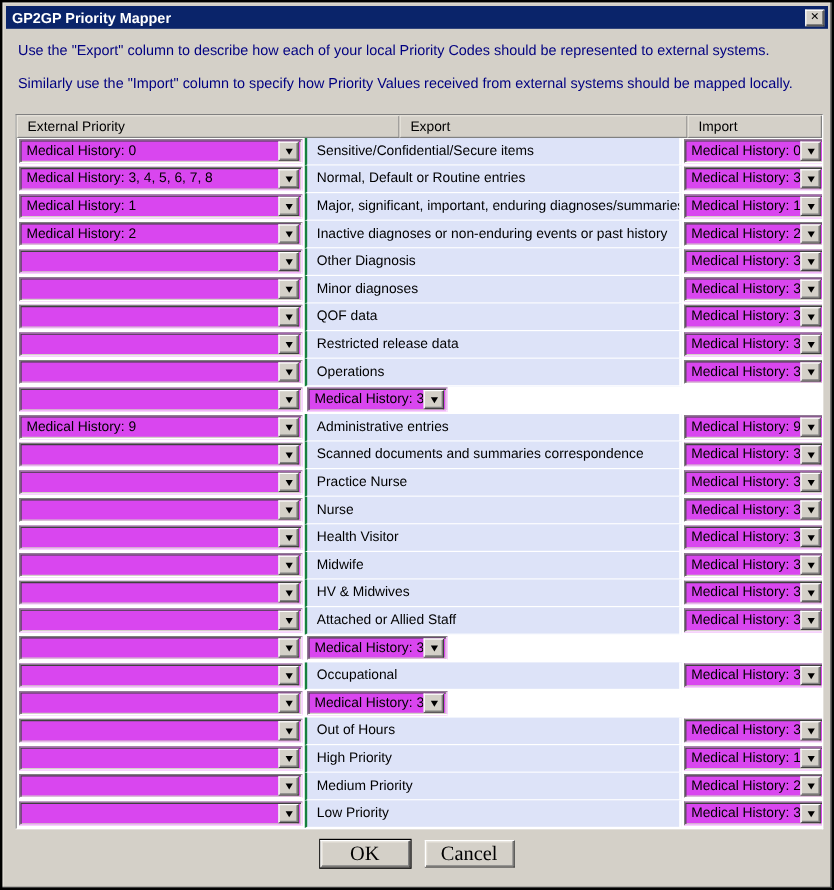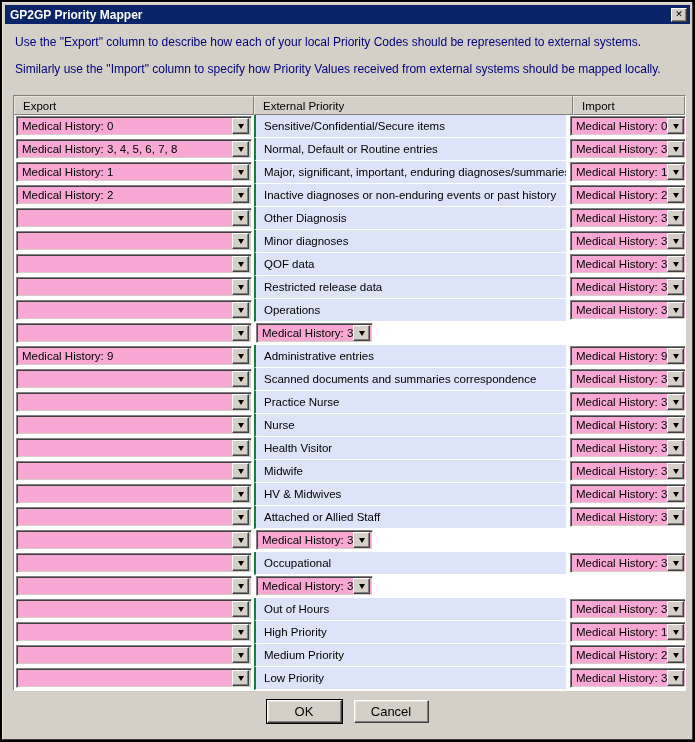--- a/index.html
+++ b/index.html
@@ -73,21 +73,21 @@
     padding-left: 8px;
     display: flex; align-items: center;
     overflow: hidden;
   }
   .cell-external span {
     font-size: 11.5px; color: #000; white-space: nowrap;
   }
   
   .combo {
     flex: 1; height: 20px;
-    background: #f9a8d4;
+    background: #d946ef;
     border: 1px solid; border-color: #808080 #fff #fff #808080;
     box-shadow: inset 1px 1px 0 #404040, inset -1px -1px 0 #d4d0c8;
     display: flex; align-items: center;
     cursor: default;
   }
   .combo-text {
     flex: 1; padding-left: 5px; font-size: 11.5px; color: #000;
     white-space: nowrap; overflow: hidden;
   }
   .combo-btn {
@@ -106,45 +106,46 @@
   
   .footer {
     position: absolute; left: 0; right: 0; top: 698px;
     display: flex; justify-content: center; gap: 12px;
   }
   .btn {
     width: 75px; height: 23px;
     background: #d4d0c8;
     border: 1px solid; border-color: #fff #404040 #404040 #fff;
     box-shadow: inset -1px -1px 0 #808080, inset 1px 1px 0 #e8e4dc;
-    font-size: 13px; color: #000;
+    font-size: 17px; color: #000;
     display: flex; align-items: center; justify-content: center;
     cursor: default;
+    font-family: Liberation Serif, serif;
   }
   .btn-default { box-shadow: 0 0 0 1px #000, inset -1px -1px 0 #808080, inset 1px 1px 0 #e8e4dc; }
 </style>
 </head>
 <body>
 
 <div class="window">
 
   <div class="titlebar">
     <span class="titlebar-text">GP2GP Priority Mapper</span>
     <span class="close-btn">✕</span>
   </div>
 
   <div class="instructions">
     <p>Use the "Export" column to describe how each of your local Priority Codes should be represented to external systems.</p>
     <p>Similarly use the "Import" column to specify how Priority Values received from external systems should be mapped locally.</p>
   </div>
 
   <div class="table-frame">
     <div class="header-row">
+      <div class="header-cell hc-external">External Priority</div>
       <div class="header-cell hc-export">Export</div>
-      <div class="header-cell hc-external">External Priority</div>
       <div class="header-cell hc-import">Import</div>
     </div>
     <div class="table-body">
   <div class="row">
     <div class="cell cell-export">
       <div class="combo">
         <span class="combo-text">Medical History: 0</span>
         <span class="combo-btn">
                 <span class="tri"></span>
               </span>

